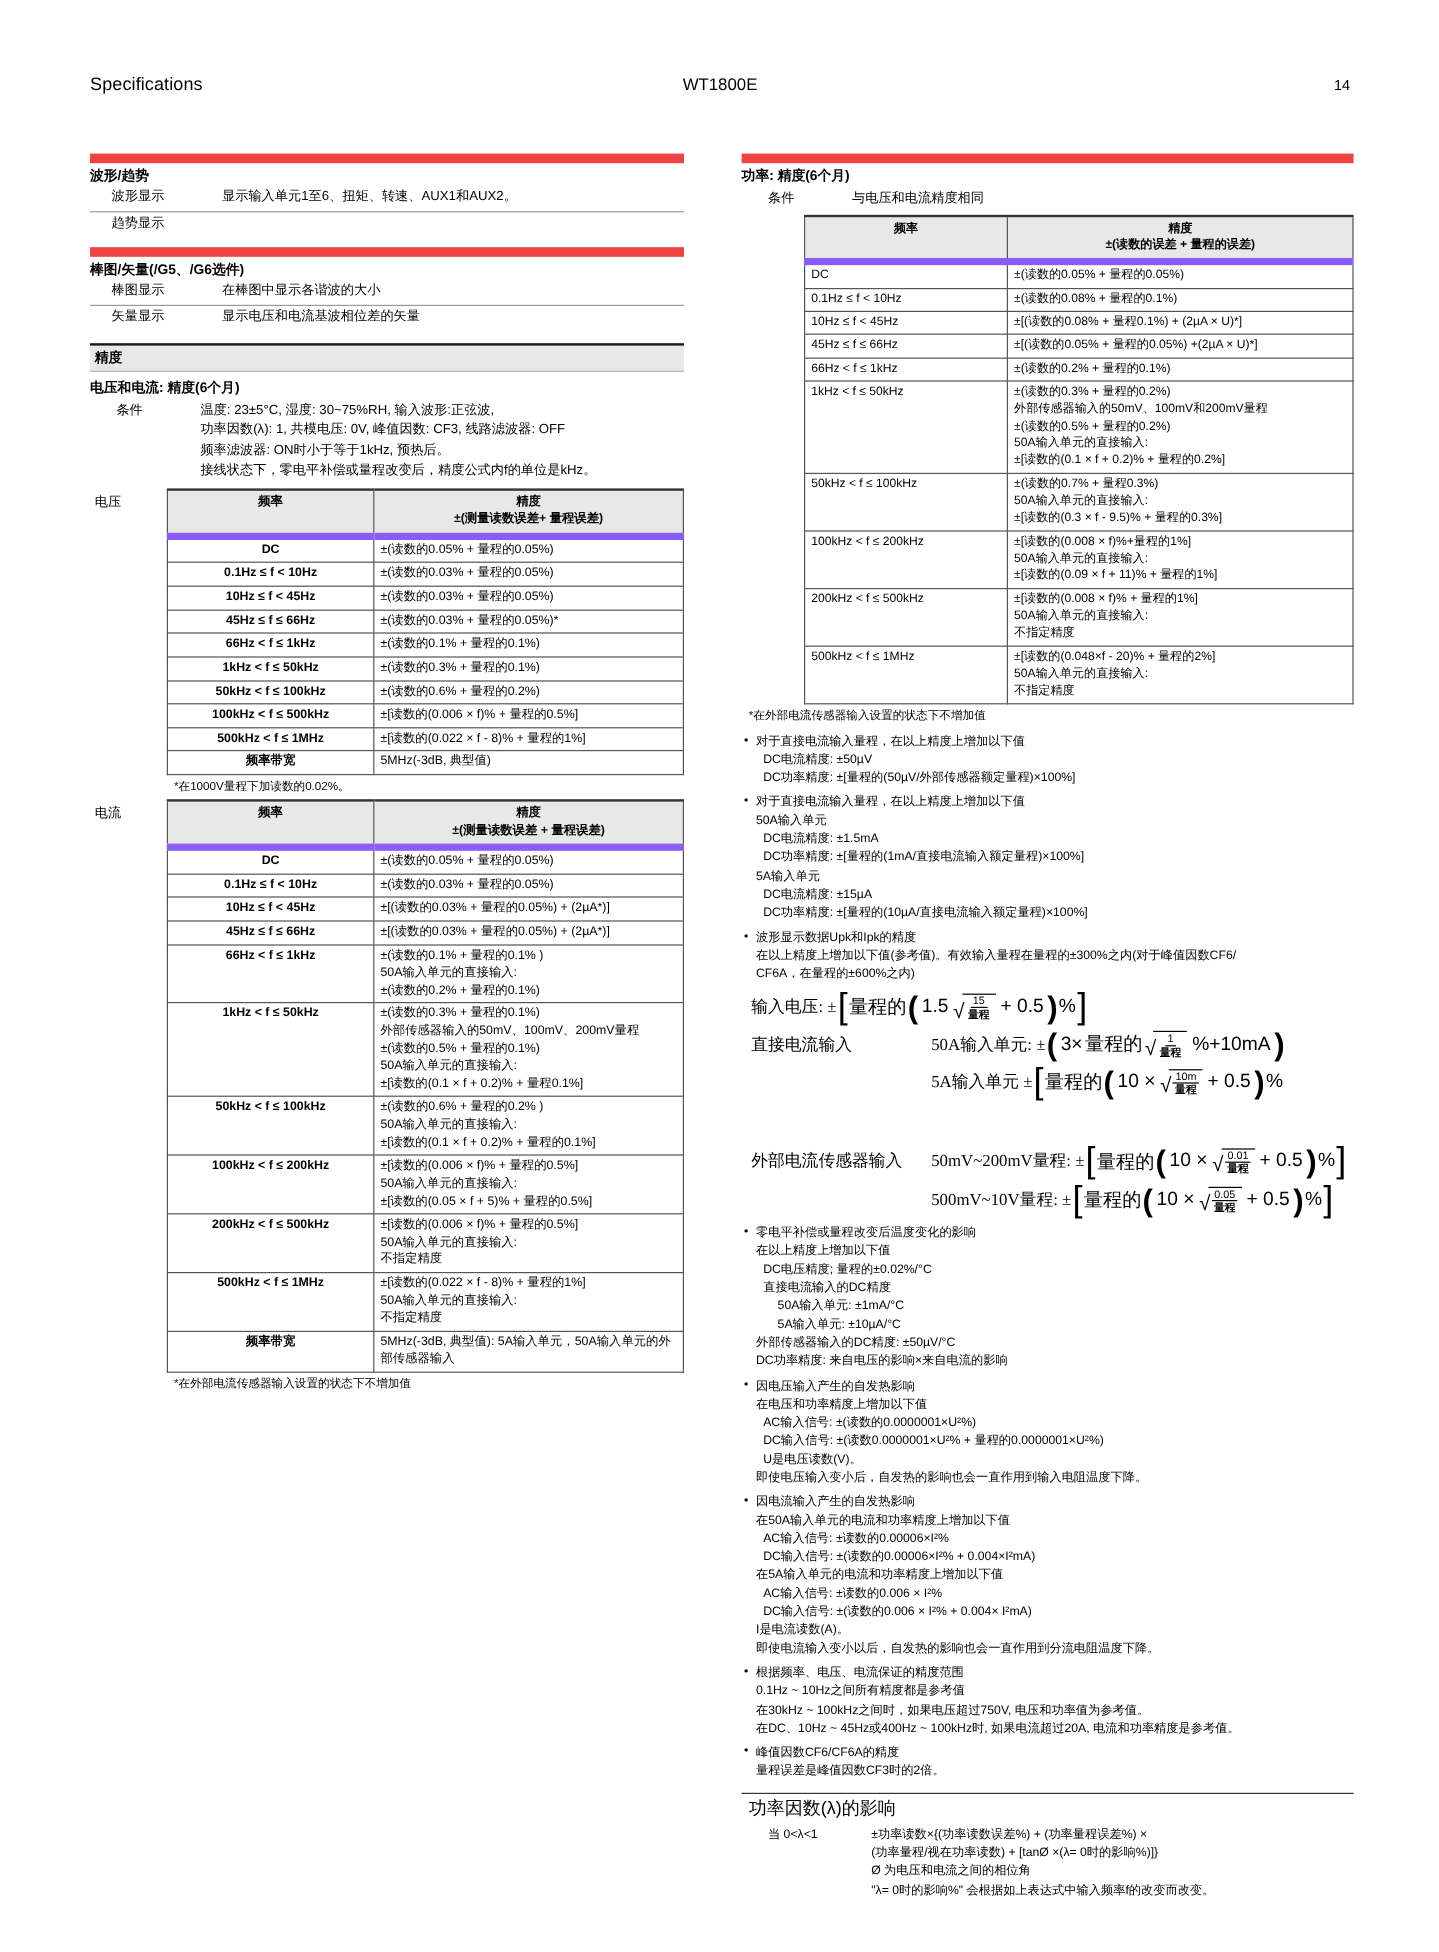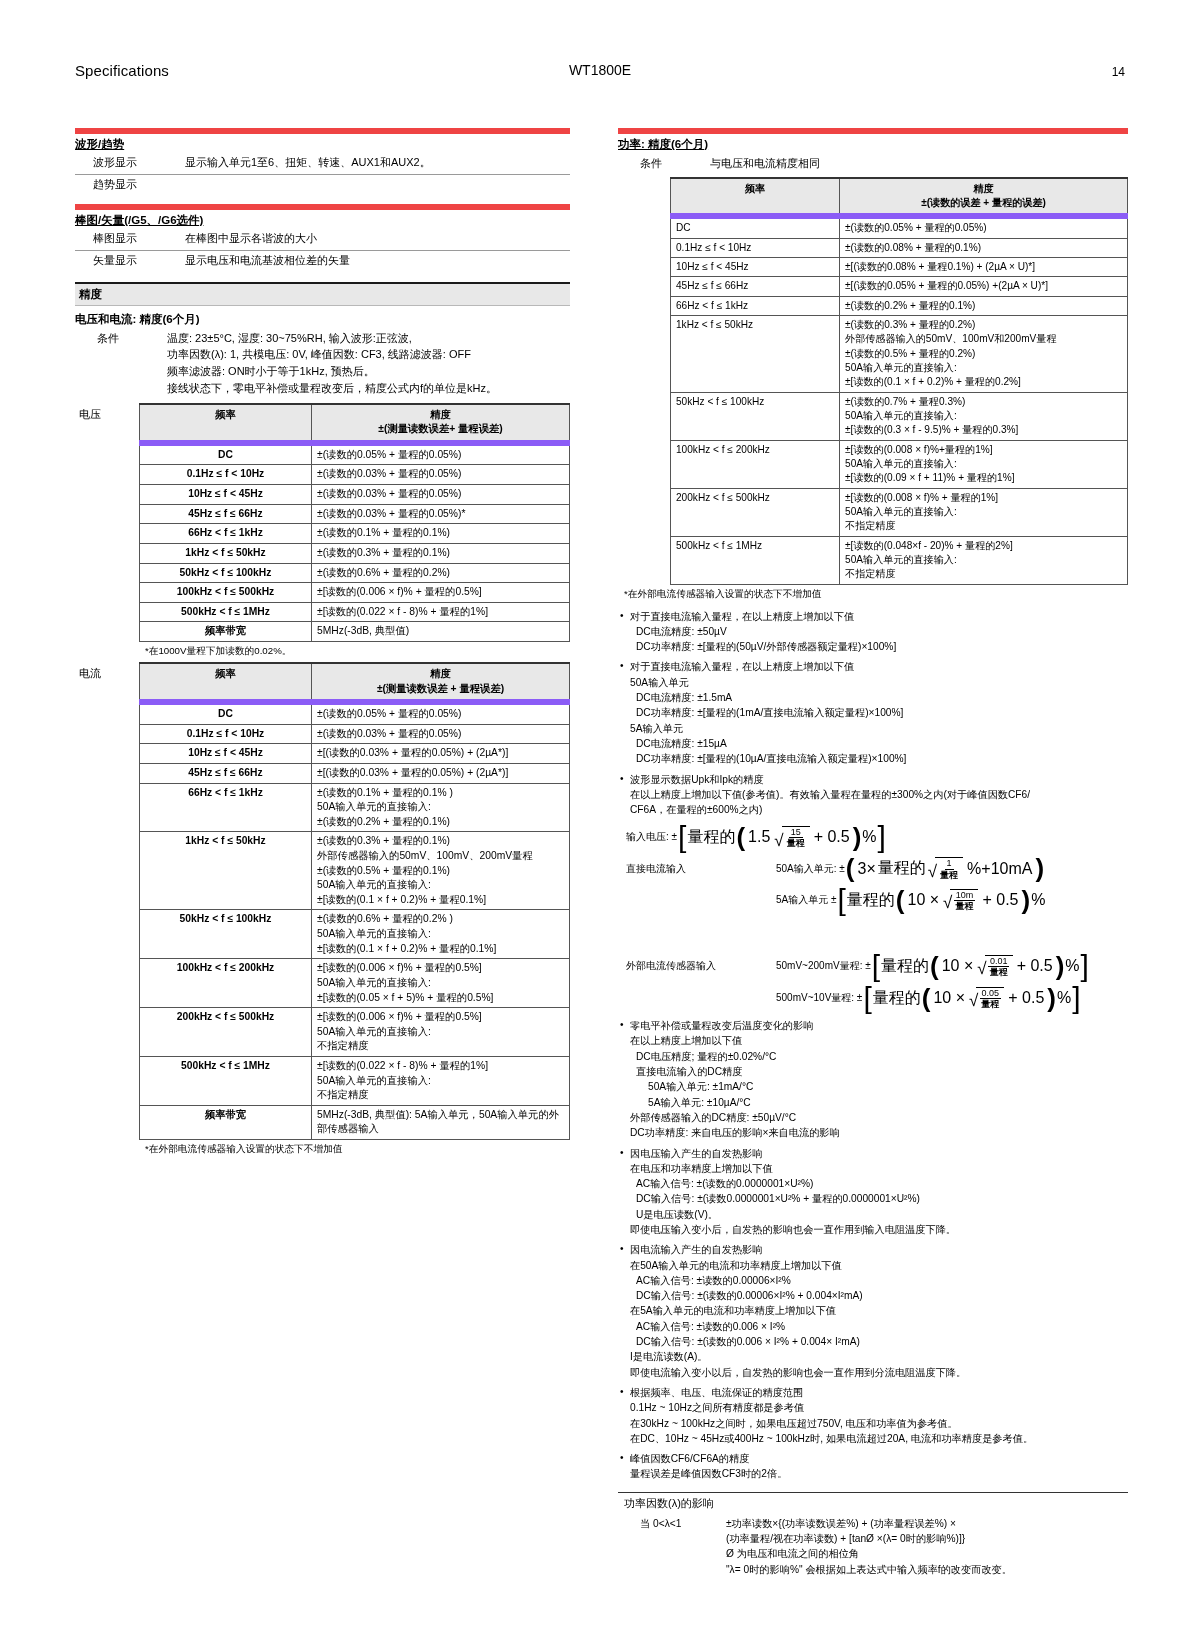--- a/index.html
+++ b/index.html
@@ -23,21 +23,21 @@
   .hdr-right { margin-left:auto; font-size:12px; font-weight:400; }
 
   
   .col-left  { position:absolute; left:75px;  top:120px; width:495px; }
   .col-right { position:absolute; left:618px; top:120px; width:510px; }
   .band {
     background:#e8e8e8; border-top:2px solid #1a1a1a; border-bottom:1px solid #b8b8b8;
     font-weight:bold; font-size:11.5px; padding:3px 4px 3px 4px;
   }
   .sect-title { font-weight:bold; font-size:11.5px; padding:3px 0 1px 0; }
-  .sect-title.top { border-top:6px solid #ef4444; margin-top:8px;text-decoration:underline; }
+  .sect-title.top { border-top:8px solid #ef4444; margin-top:8px; }
 
   .row2 { display:flex; font-size:11px; line-height:1.45; padding:2px 0 3px 0; }
   .row2 + .row2 { border-top:1px solid #9a9a9a; }
   .r-label { width:110px; flex:0 0 110px; padding-left:18px; }
   .r-val   { flex:1; }
   .r-val div { white-space:nowrap; }
 
   .cond { display:flex; font-size:11px; line-height:1.52; padding-top:2px; }
   .cond-label { width:92px; flex:0 0 92px; padding-left:22px; }
   .cond-body { flex:1; }
@@ -67,37 +67,37 @@
   .col-right table.spec { font-size:10.1px; }
   .col-right table.spec td.freq { width:37%; font-weight:normal; text-align:left; }
 
   
   ul.blist { list-style:none; margin:6px 0 0 0; padding:0; font-size:10.2px; line-height:1.5; }
   ul.blist > li { position:relative; padding-left:12px; margin-bottom:5px; }
   ul.blist > li:before { content:"•"; position:absolute; left:2px; top:-1px; }
   ul.blist .ind1 { padding-left:6px; }
   ul.blist .ind2 { padding-left:18px; }
   .frm-row { display:flex; align-items:center; margin:8px 0 2px 0; }
-  .frm-lab { flex:0 0 auto; font-size:10px; }
+  .frm-lab { flex:0 0 auto; font-size:14px;font-family:Liberation Serif, serif; }
   .frm-lab.w1 { width:150px; }
   .brk { font-size:30px; line-height:0.8; font-weight:300; margin:0 1px; }
   .paren { font-size:26px; line-height:0.8; font-weight:bold; margin:0 1px; }
   .sqrt { display:inline-flex; align-items:stretch; margin:0 2px; }
   .sqrt > .radsign { font-size:17px; line-height:1; align-self:flex-end; margin-right:-2px; }
   .frac {
     display:inline-flex; flex-direction:column; align-items:center;
     font-size:9px; line-height:1.15; border-top:1px solid #000; padding:0 3px;
   }
   .frac .num { padding:0 2px; border-bottom:1px solid #000; }
   .frac .den { padding:0 2px; font-weight:bold; }
   .mx { margin:0 2px; }
 
   
   .pf-wrap { margin-top:10px; }
-  .pf-head { font-size:11px; padding:3px 0 2px 6px; border-top:1.5px solid #333; }
+  .pf-head { font-size:15px; padding:3px 0 2px 6px; border-top:1.5px solid #333; }
   .pf-row { display:flex; font-size:10.2px; line-height:1.5; padding:3px 0 5px 0; }
   .pf-row + .pf-row { border-top:1px solid #777; }
   .pf-lab { width:108px; flex:0 0 108px; padding-left:22px; }
   .pf-body { flex:1; }
   .pf-body div { white-space:nowrap; }
 </style>
 </head>
 <body>
 
 <div class="page">

